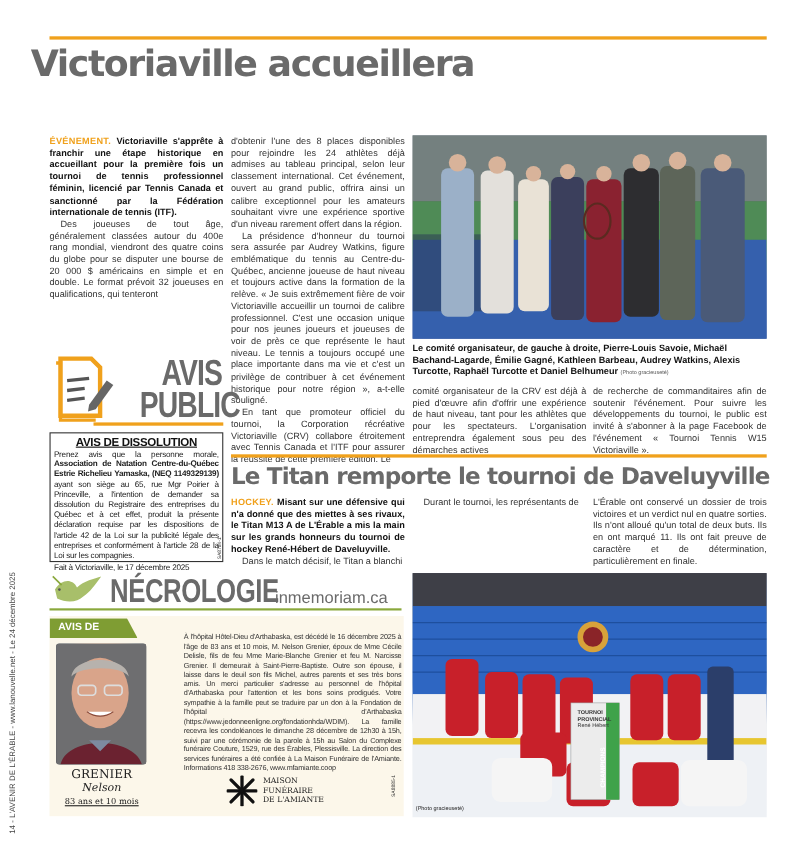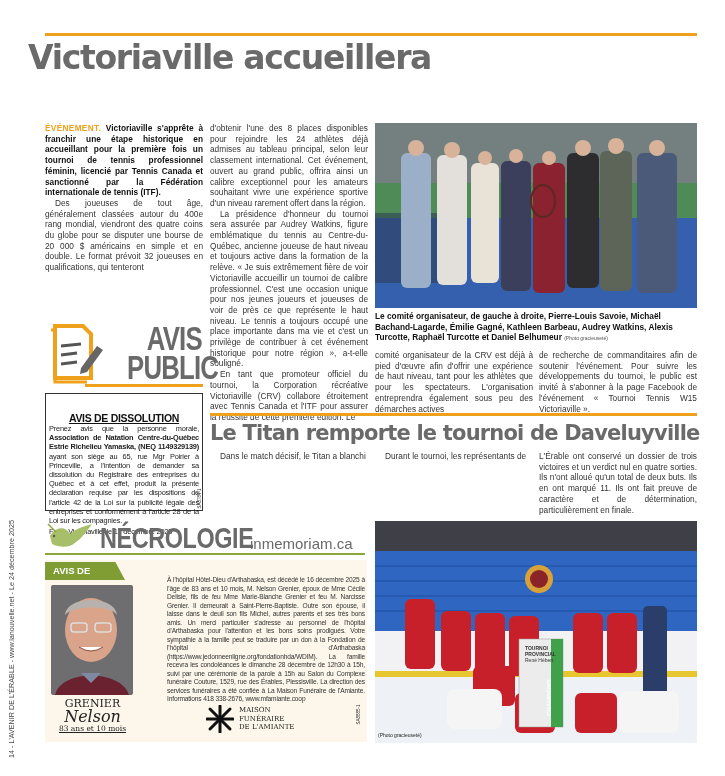--- a/index.html
+++ b/index.html
@@ -10,21 +10,21 @@
   .headline { left: 28px; top: 40px; width: 660px; font-family: "DejaVu Sans", sans-serif; font-weight: bold; color: #6a6a6a; font-size: 33px; line-height: 36px; letter-spacing: -1.3px; }
   .col { font-size: 8.3px; line-height: 10.7px; text-align: justify; color: #333; }
   .col p { text-indent: 10px; }
   .col p.lead { text-indent: 0; font-weight: bold; color: #111; }
   .kicker { color: #f0a11c; font-weight: bold; letter-spacing: 0.3px; }
   .photo1 { left: 375px; top: 123px; width: 322px; height: 185px; background: linear-gradient(#6f7a80 0%, #5b6a63 30%, #4a8a5a 50%, #3c62a8 70%, #2f55a0 100%); overflow: hidden; }
   .caption { font-size: 8.3px; line-height: 10.5px; font-weight: bold; color: #111; }
   .credit { font-size: 5px; font-weight: normal; color: #555; }
   .rule-orange { height: 3px; background: #f0a11c; }
   .avis-public-title { font-family: "Liberation Sans", sans-serif; font-weight: bold; color: #6a6a6a; font-size: 33px; line-height: 29px; letter-spacing: -1px; transform: scaleX(0.78); transform-origin: left top; text-align: right; }
-  .dissolution { left: 45px; top: 393px; width: 158px; height: 118px; border: 1.5px solid #333; padding: 18px 3px; font-family: "Liberation Sans Narrow", "Liberation Sans", sans-serif; }
+  .dissolution { left: 45px; top: 393px; width: 158px; height: 118px; border: 1.5px solid #333; padding: 2px 3px; font-family: "Liberation Sans Narrow", "Liberation Sans", sans-serif; }
   .dissolution h3 { text-align: center; font-size: 10.5px; font-weight: bold; text-decoration: underline; color: #111; letter-spacing: -0.3px; }
   .dissolution .body { font-size: 7.4px; line-height: 9.2px; text-align: justify; color: #222; letter-spacing: -0.2px; }
   .headline2 { left: 210px; top: 420px; font-family: "DejaVu Sans", sans-serif; font-weight: bold; color: #6a6a6a; font-size: 21px; line-height: 26px; letter-spacing: -0.8px; white-space: nowrap; }
   .necro-bar { left: 45px; top: 553px; width: 320px; height: 2px; background: #8aa83c; }
   .necro-title { left: 100px; top: 523px; font-family: "Liberation Sans", sans-serif; font-weight: bold; font-size: 30px; color: #6a6a6a; transform: scaleX(0.78); transform-origin: left top; letter-spacing: -0.5px; line-height: 30px; }
   .necro-url { left: 250px; top: 535px; font-size: 15px; color: #6a6a6a; font-weight: normal; }
   .necro-panel { left: 45px; top: 560px; width: 322px; height: 182px; background: #fcf7ea; }
   .deces-tag { left: 45px; top: 562px; width: 80px; height: 18px; background: #7f9d33; color: #fff; font-weight: bold; font-size: 9.5px; line-height: 18px; padding-left: 8px; clip-path: polygon(0 0, 88% 0, 100% 100%, 0 100%); }
   .portrait { left: 51px; top: 585px; width: 82px; height: 110px; background: radial-gradient(ellipse at 50% 40%, #d9a88e 0%, #c48d74 28%, #9c7a6b 45%, #58606a 70%, #3e3e44 100%); border-radius: 3px; overflow: hidden; }
   .portrait-name { left: 45px; top: 697px; width: 95px; text-align: center; font-family: "DejaVu Serif", serif; color: #222; }
@@ -122,20 +122,21 @@
   </div>
   <div class="body" style="margin-top:2px;">Fait à Victoriaville, le 17 décembre 2025</div>
 </div>
 <div class="abs" style="left:197px; top:488px; width:8px; height:22px;">
   <div class="tiny-code" style="position:absolute; left:-8px; top:8px;">SA8784-1</div>
 </div>
 
 <h2 class="abs headline2">Le Titan remporte le tournoi de Daveluyville</h2>
 
 <div class="abs col" style="left:210px; top:451px; width:158px;">
+  <p class="lead"><span class="kicker">HOCKEY.</span> <span>Misant sur une défensive qui n'a donné que des miettes à ses rivaux, le Titan M13 A de L'Érable a mis la main sur les grands honneurs du tournoi de hockey René-Hébert de Daveluyville.</span></p>
   <p>Dans le match décisif, le Titan a blanchi</p>
 </div>
 <div class="abs col" style="left:375px; top:451px; width:158px;">
   <p>Durant le tournoi, les représentants de</p>
 </div>
 <div class="abs col" style="left:539px; top:451px; width:158px;">
   <p style="text-indent:0">L'Érable ont conservé un dossier de trois victoires et un verdict nul en quatre sorties. Ils n'ont alloué qu'un total de deux buts. Ils en ont marqué 11. Ils ont fait preuve de caractère et de détermination, particulièrement en finale.</p>
 </div>
 
 <div class="abs photo2">
@@ -204,21 +205,21 @@
     <path d="M14 30 C16 10 64 10 66 30 C60 20 22 20 14 30 Z" fill="#b7b2ad"></path>
     <rect x="20" y="38" width="16" height="9" rx="3" fill="none" stroke="#ddd" stroke-width="1.5"></rect>
     <rect x="44" y="38" width="16" height="9" rx="3" fill="none" stroke="#ddd" stroke-width="1.5"></rect>
     <path d="M28 62 Q40 70 52 62" fill="#fff" stroke="#8a4a3a" stroke-width="1"></path>
     <path d="M4 110 C10 84 70 84 78 110 Z" fill="#6b2230"></path>
     <path d="M30 88 L40 98 L50 88 Z" fill="#7d8aa0"></path>
   </svg>
 </div>
 <div class="abs portrait-name">
   <div style="font-size:11px; line-height:13px;">GRENIER</div>
-  <div style="font-size:16px; line-height:13px; font-style:italic;">Nelson</div>
+  <div style="font-size:10px; line-height:13px; font-style:italic;">Nelson</div>
   <div style="font-size:7.5px; line-height:11px;text-decoration:underline;">83 ans et 10 mois</div>
 </div>
 
 <div class="abs obit-text">À l'hôpital Hôtel-Dieu d'Arthabaska, est décédé le 16 décembre 2025 à l'âge de 83 ans et 10 mois, M. Nelson Grenier, époux de Mme Cécile Delisle, fils de feu Mme Marie-Blanche Grenier et feu M. Narcisse Grenier. Il demeurait à Saint-Pierre-Baptiste. Outre son épouse, il laisse dans le deuil son fils Michel, autres parents et ses très bons amis. Un merci particulier s'adresse au personnel de l'hôpital d'Arthabaska pour l'attention et les bons soins prodigués. Votre sympathie à la famille peut se traduire par un don à la Fondation de l'hôpital d'Arthabaska (https://www.jedonneenligne.org/fondationhda/WDIM). La famille recevra les condoléances le dimanche 28 décembre de 12h30 à 15h, suivi par une cérémonie de la parole à 15h au Salon du Complexe funéraire Couture, 1529, rue des Érables, Plessisville. La direction des services funéraires a été confiée à La Maison Funéraire de l'Amiante. Informations 418 338-2676, www.mfamiante.coop</div>
 
 <div class="abs funeral-logo">
   <svg width="28" height="28" viewBox="0 0 28 28" style="position:absolute; left:0; top:0;">
     <g stroke="#111" stroke-width="3" stroke-linecap="round">
       <line x1="14" y1="14" x2="14" y2="1"></line>
         <line x1="14" y1="14" x2="24" y2="4"></line>

